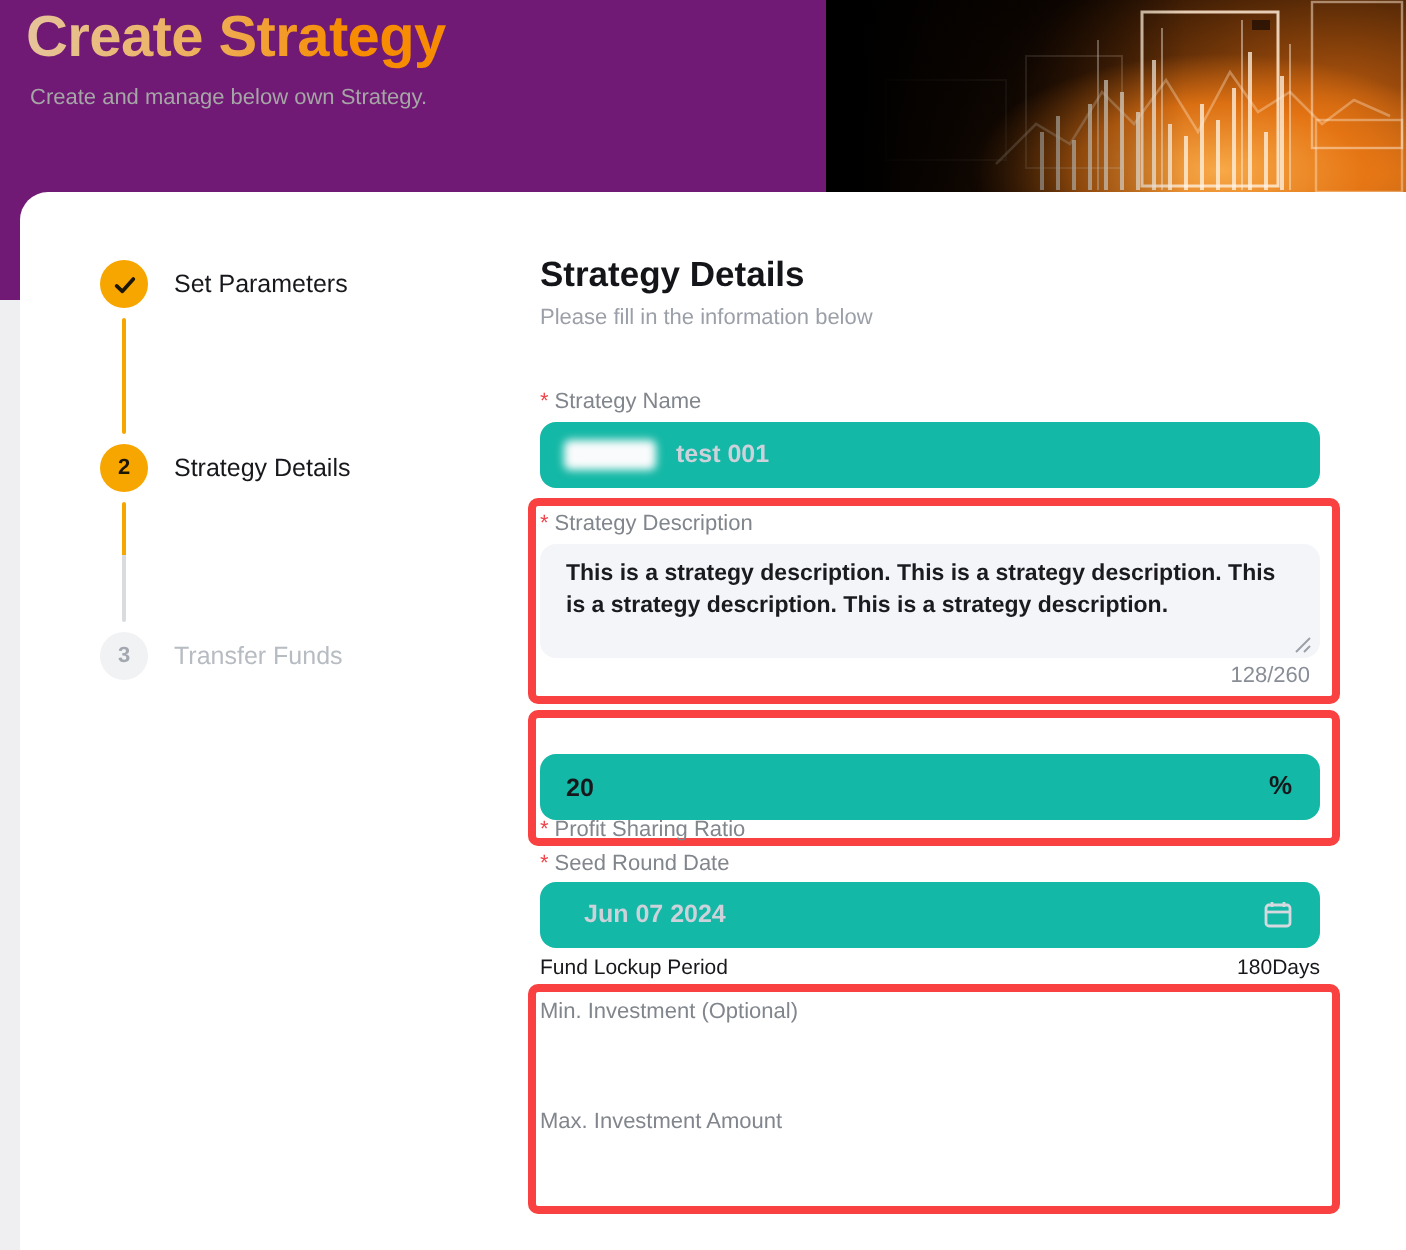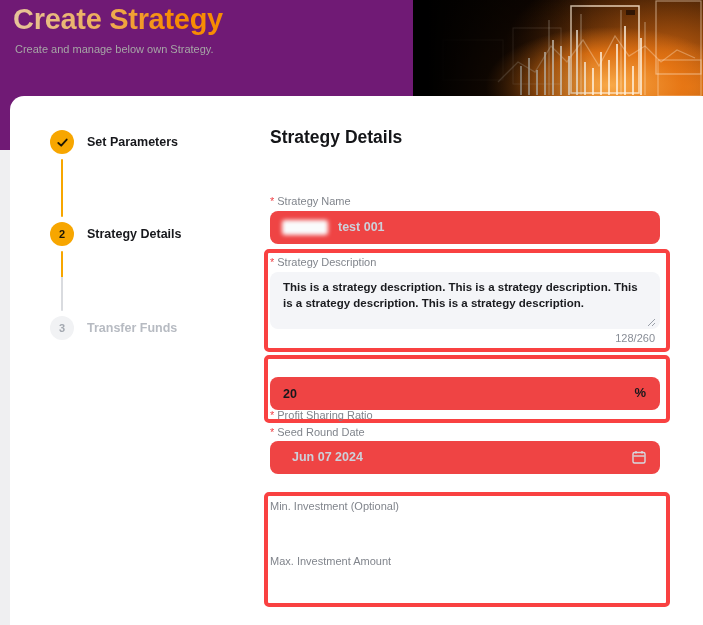--- a/index.html
+++ b/index.html
@@ -28,33 +28,33 @@
 
   
   .card { position:absolute; left:10px; top:96px; width:693px; height:529px;
     background:#fff; border-radius:14px 0 0 0; }
 
   
   .step-circle { position:absolute; left:40px; width:24px; height:24px; border-radius:50%;
     display:flex; align-items:center; justify-content:center; font-size:11px; font-weight:700; }
   .step-circle.done, .step-circle.active { background:#f7a600; color:#1c1605; }
   .step-circle.todo { background:#f1f2f4; color:#a3a8b0; }
-  .step-label { position:absolute; left:77px; font-size:12.5px; font-weight:700; color:#17181c; }
+  .step-label { position:absolute; left:77px; font-size:12.5px; font-weight:400; color:#17181c; }
   .step-label.todo { color:#b7bbc2; }
   .connector { position:absolute; left:51px; width:2px; border-radius:1px; }
   .connector.full { background:#f7a600; }
   .connector.half { background:linear-gradient(#f7a600 0 44%, #d9dbdf 44% 100%); }
 
   
   .form-heading { position:absolute; left:260px; top:31px; font-size:17.5px; font-weight:800; color:#141518; }
   .form-subheading { position:absolute; left:260px; top:57px; font-size:11px; color:#9b9fa8; }
 
   .field-label { position:absolute; left:260px; font-size:11px; color:#81858c; }
   .req { color:#ef454a; margin-right:3px; }
-  .f-input { position:absolute; left:260px; width:390px; height:33px; background:#ef4444;
+  .f-input { position:absolute; left:260px; width:390px; height:33px; background:#14b8a6;
     border:none; border-radius:8px; padding:0 13px; font-family:"Liberation Sans",sans-serif;
     font-size:12.5px; font-weight:700; color:#17181c; outline:none; }
   .f-input:disabled, .f-input.disabled { color:#ccd1da; font-weight:700; }
   .input-wrap { position:absolute; left:260px; width:390px; height:33px; }
   .input-wrap .f-input { left:0; top:0; width:100%; }
 
   .redact-blur { position:absolute; left:12px; top:9px; width:46px; height:15px;
     background:#fafbfc; border-radius:3px; filter:blur(2px); }
   .name-text { position:absolute; left:68px; top:9px; font-size:12.5px; font-weight:700; color:#ccd1da; }
 
@@ -146,20 +146,21 @@
 
     <div class="connector half" style="top:155px; height:60px;"></div>
 
     <div class="step-circle todo" style="top:220px;">
       <span>3</span>
     </div>
     <div class="step-label todo" style="top:225px;">Transfer Funds</div>
   </div>
 
   <div class="form-heading">Strategy Details</div>
+  <div class="form-subheading">Please fill in the information below</div>
 
   <div class="field-label" style="top:99px;"><span class="req">*</span><span>Strategy Name</span></div>
   <div class="input-wrap" style="top:115px;">
     <div class="f-input disabled"></div>
     <div class="redact-blur"></div>
     <div class="name-text">test 001</div>
   </div>
 
   <div class="annotation ann-1"></div>
 
@@ -184,20 +185,24 @@
     <div class="f-input disabled"></div>
     <div class="date-text">Jun 07 2024</div>
     <svg class="calendar-icon" width="16" height="16" viewBox="0 0 16 16">
       <rect x="2" y="3.5" width="12" height="10.5" rx="1.5" fill="none" stroke="#d6dae0" stroke-width="1.4"></rect>
       <line x1="2.5" y1="7" x2="13.5" y2="7" stroke="#d6dae0" stroke-width="1.4"></line>
       <line x1="5" y1="2" x2="5" y2="4.5" stroke="#d6dae0" stroke-width="1.4"></line>
       <line x1="11" y1="2" x2="11" y2="4.5" stroke="#d6dae0" stroke-width="1.4"></line>
     </svg>
   </div>
 
+  <div class="lockup-row">
+    <span class="lk-label">Fund Lockup Period</span>
+    <span class="lk-value">180Days</span>
+  </div>
 
   <div class="annotation ann-3"></div>
 
   <div class="field-label" style="top:404px;">Min. Investment (Optional)</div>
 
   <div class="field-label" style="top:459px;">Max. Investment Amount</div>
 
 </div>
 
 </body></html>

